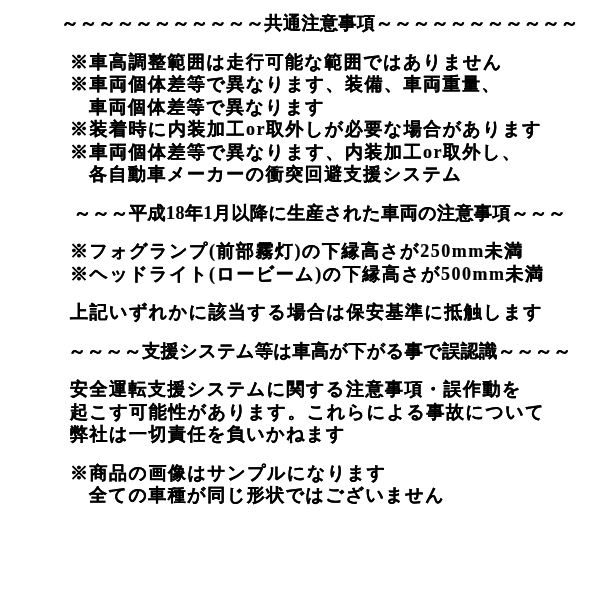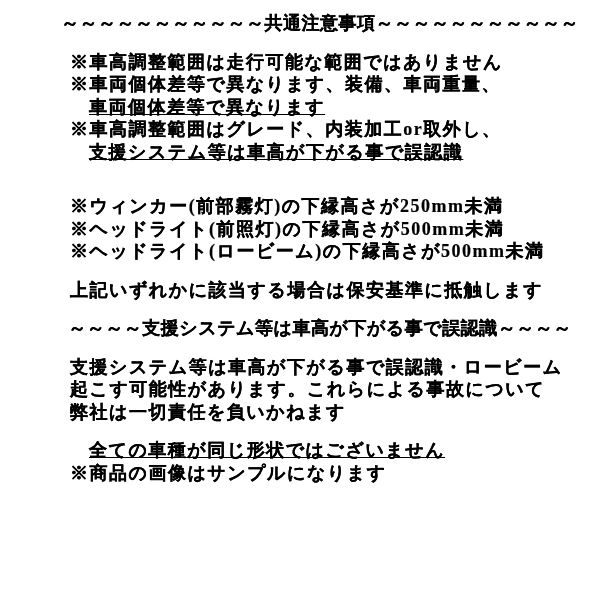--- a/index.html
+++ b/index.html
@@ -31,51 +31,51 @@
     font-weight: bold;
     -webkit-text-stroke: 0.2px #000;
   }
   .header {
     text-align: center;
     letter-spacing: 0.5px;
     margin-left: -10px;
   }
   .indent {
     padding-left: 19px;
-    text-decoration: underline;
   }
   .spacer {
     height: 16px;
   }
 </style>
 </head>
 <body style="background: rgb(255, 255, 255); color: rgb(0, 0, 0);">
 
 <div class="doc">
 
   <div class="line header">～～～～～～～～～～～共通注意事項～～～～～～～～～～～</div>
   <div class="spacer"></div>
   <div class="line">※車高調整範囲は走行可能な範囲ではありません</div>
   <div class="line">※車両個体差等で異なります、装備、車両重量、</div>
   <div class="line indent">車両個体差等で異なります</div>
-  <div class="line">※車高調整範囲はグレード、内装加工or取外し、</div>
-  <div class="line indent">支援システム等は車高が下がる事で誤認識</div>
+  <div class="line">※装着時に内装加工or取外しが必要な場合があります</div>
+  <div class="line">※車両個体差等で異なります、内装加工or取外し、</div>
+  <div class="line indent">各自動車メーカーの衝突回避支援システム</div>
   <div class="spacer"></div>
 
+  <div class="line header">～～～平成18年1月以降に生産された車両の注意事項～～～</div>
   <div class="spacer"></div>
-  <div class="line">※ウィンカー(前部霧灯)の下縁高さが250mm未満</div>
-  <div class="line">※ヘッドライト(前照灯)の下縁高さが500mm未満</div>
+  <div class="line">※フォグランプ(前部霧灯)の下縁高さが250mm未満</div>
   <div class="line">※ヘッドライト(ロービーム)の下縁高さが500mm未満</div>
   <div class="spacer"></div>
   <div class="line">上記いずれかに該当する場合は保安基準に抵触します</div>
   <div class="spacer"></div>
 
   <div class="line header">～～～～支援システム等は車高が下がる事で誤認識～～～～</div>
   <div class="spacer"></div>
-  <div class="line">支援システム等は車高が下がる事で誤認識・ロービーム</div>
+  <div class="line">安全運転支援システムに関する注意事項・誤作動を</div>
   <div class="line">起こす可能性があります。これらによる事故について</div>
   <div class="line">弊社は一切責任を負いかねます</div>
   <div class="spacer"></div>
 
+  <div class="line">※商品の画像はサンプルになります</div>
   <div class="line indent">全ての車種が同じ形状ではございません</div>
-  <div class="line">※商品の画像はサンプルになります</div>
 
 </div>
 
 </body></html>

